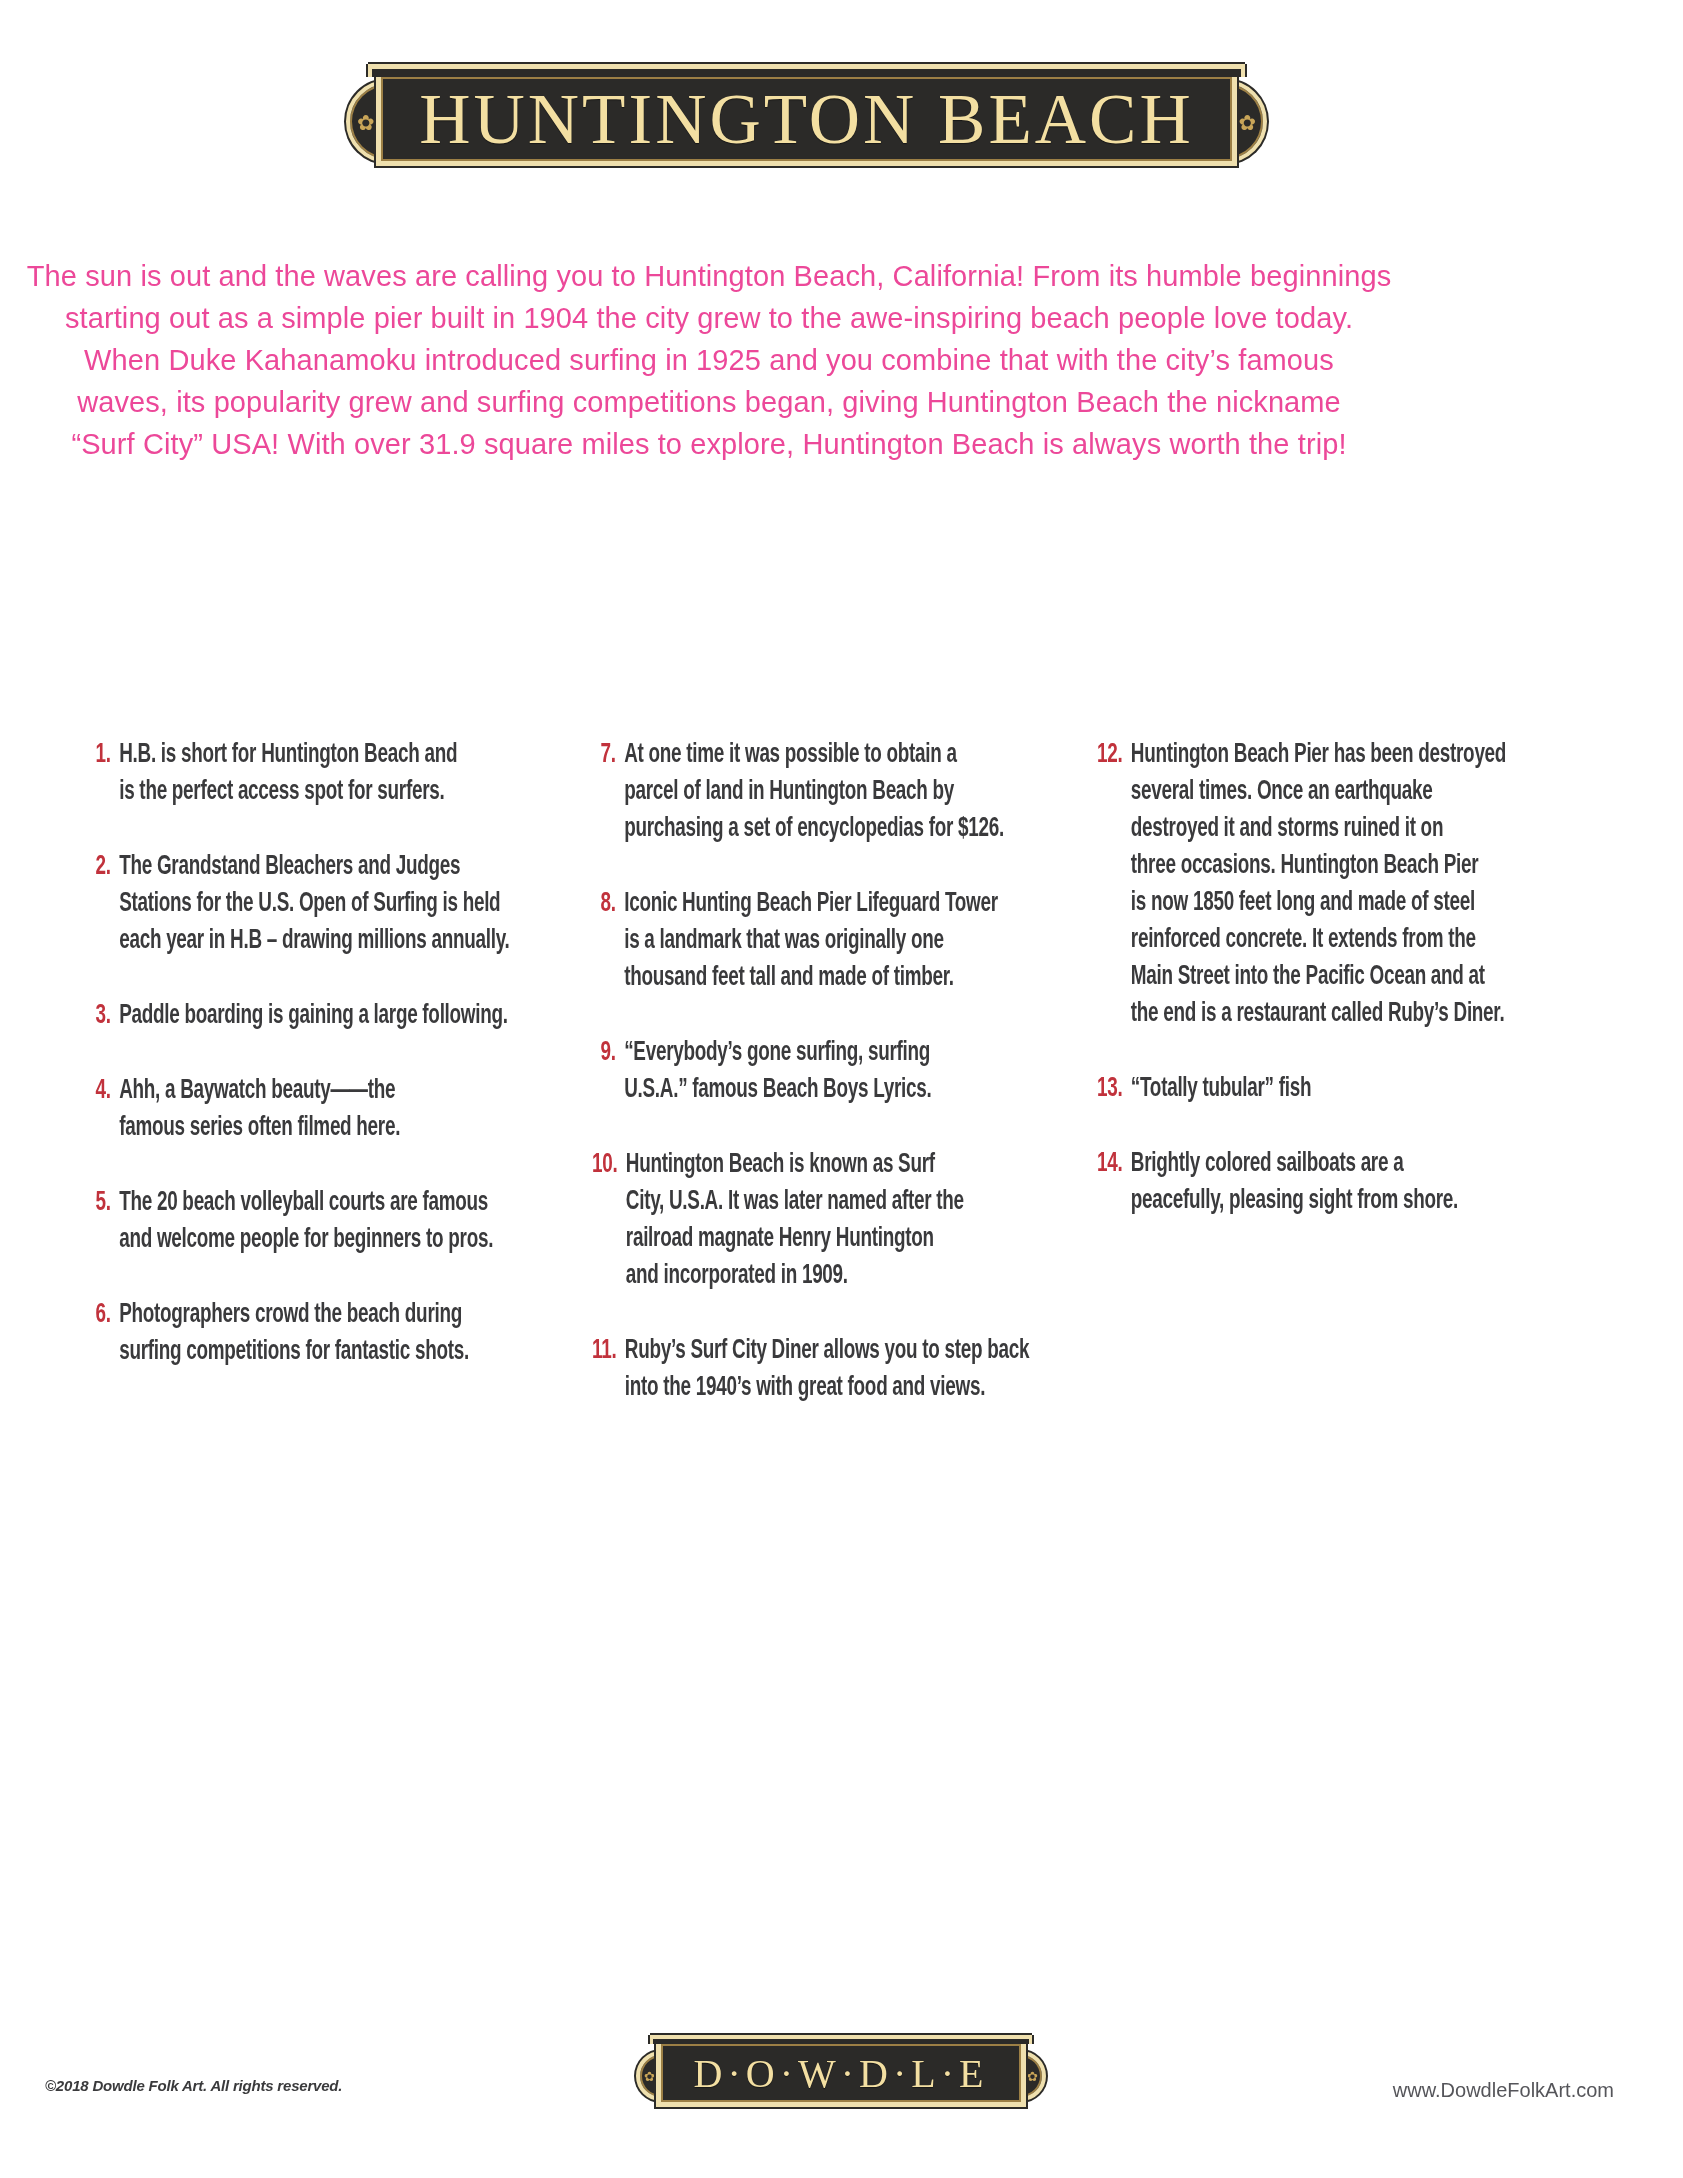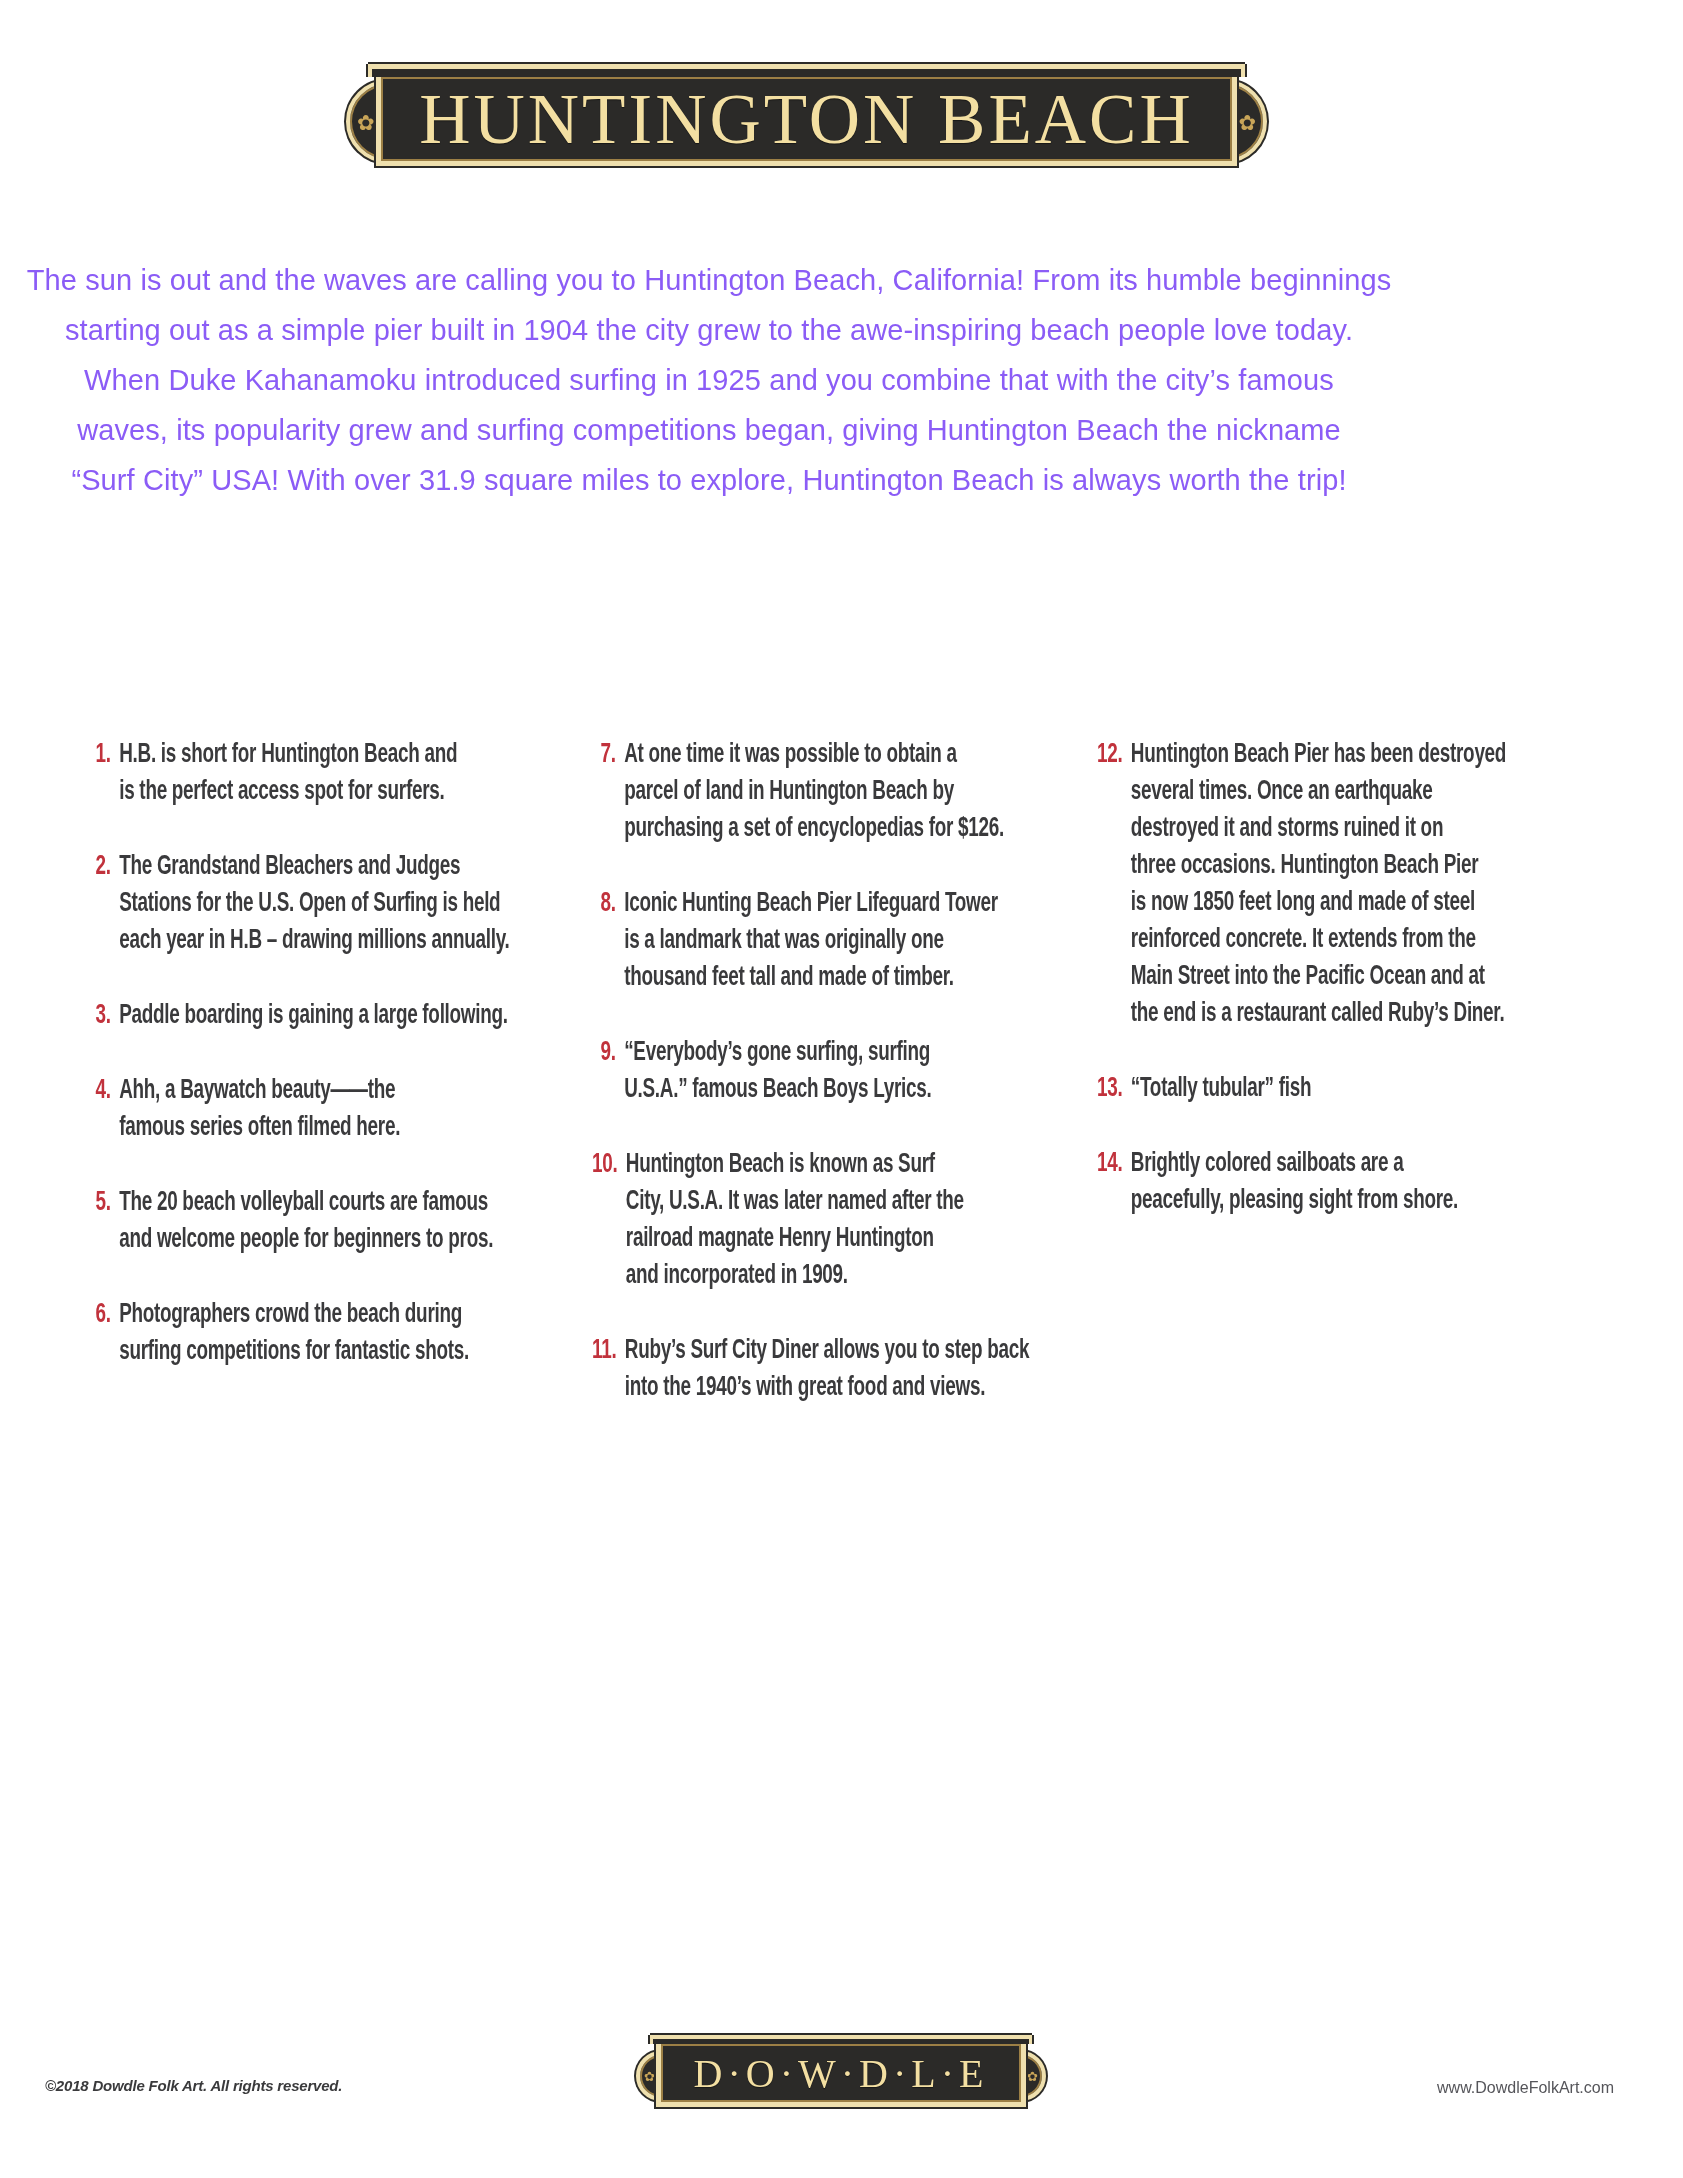--- a/index.html
+++ b/index.html
@@ -55,21 +55,21 @@
   #footer-plaque .tab-left{left:-20px;}
   #footer-plaque .tab-right{right:-20px;}
   #footer-plaque .tab-left .ornament{left:4px;font-size:13px;}
   #footer-plaque .tab-right .ornament{right:4px;font-size:13px;}
   #footer-plaque .plaque-title{font-size:40px;letter-spacing:5px;}
 
   
   #intro{
     position:absolute;top:255px;left:0;width:1418px;
     text-align:center;white-space:pre-line;
-    font-size:29px;line-height:50px;color:#8b5cf6;letter-spacing:0.1px;
+    font-size:29px;line-height:42px;color:#ec4899;letter-spacing:0.1px;
   }
 
   
   .fact-col{
     position:absolute;top:735px;width:752px;
     transform:scaleX(0.70);transform-origin:0 0;
   }
   .col0{left:87px;} .col1{left:592px;} .col2{left:1097px;}
   .fact{display:flex;margin-bottom:38px;}
   .fact-num{
@@ -81,21 +81,21 @@
     white-space:pre-line;letter-spacing:-0.4px;
   }
 
   
   #copyright{
     position:absolute;left:45px;top:2077px;
     font-size:15px;font-weight:600;color:#3a3a3c;letter-spacing:-0.2px;font-style:italic;
   }
   #website{
     position:absolute;right:69px;top:2079px;
-    font-size:16px;color:#55555a;
+    font-size:20px;color:#55555a;
   }
 </style>
 </head>
 <body>
 
 <div id="page">
 
   <div class="plaque" id="header-plaque">
     <div class="plaque-tab tab-left">
       <span class="ornament">✿</span>

